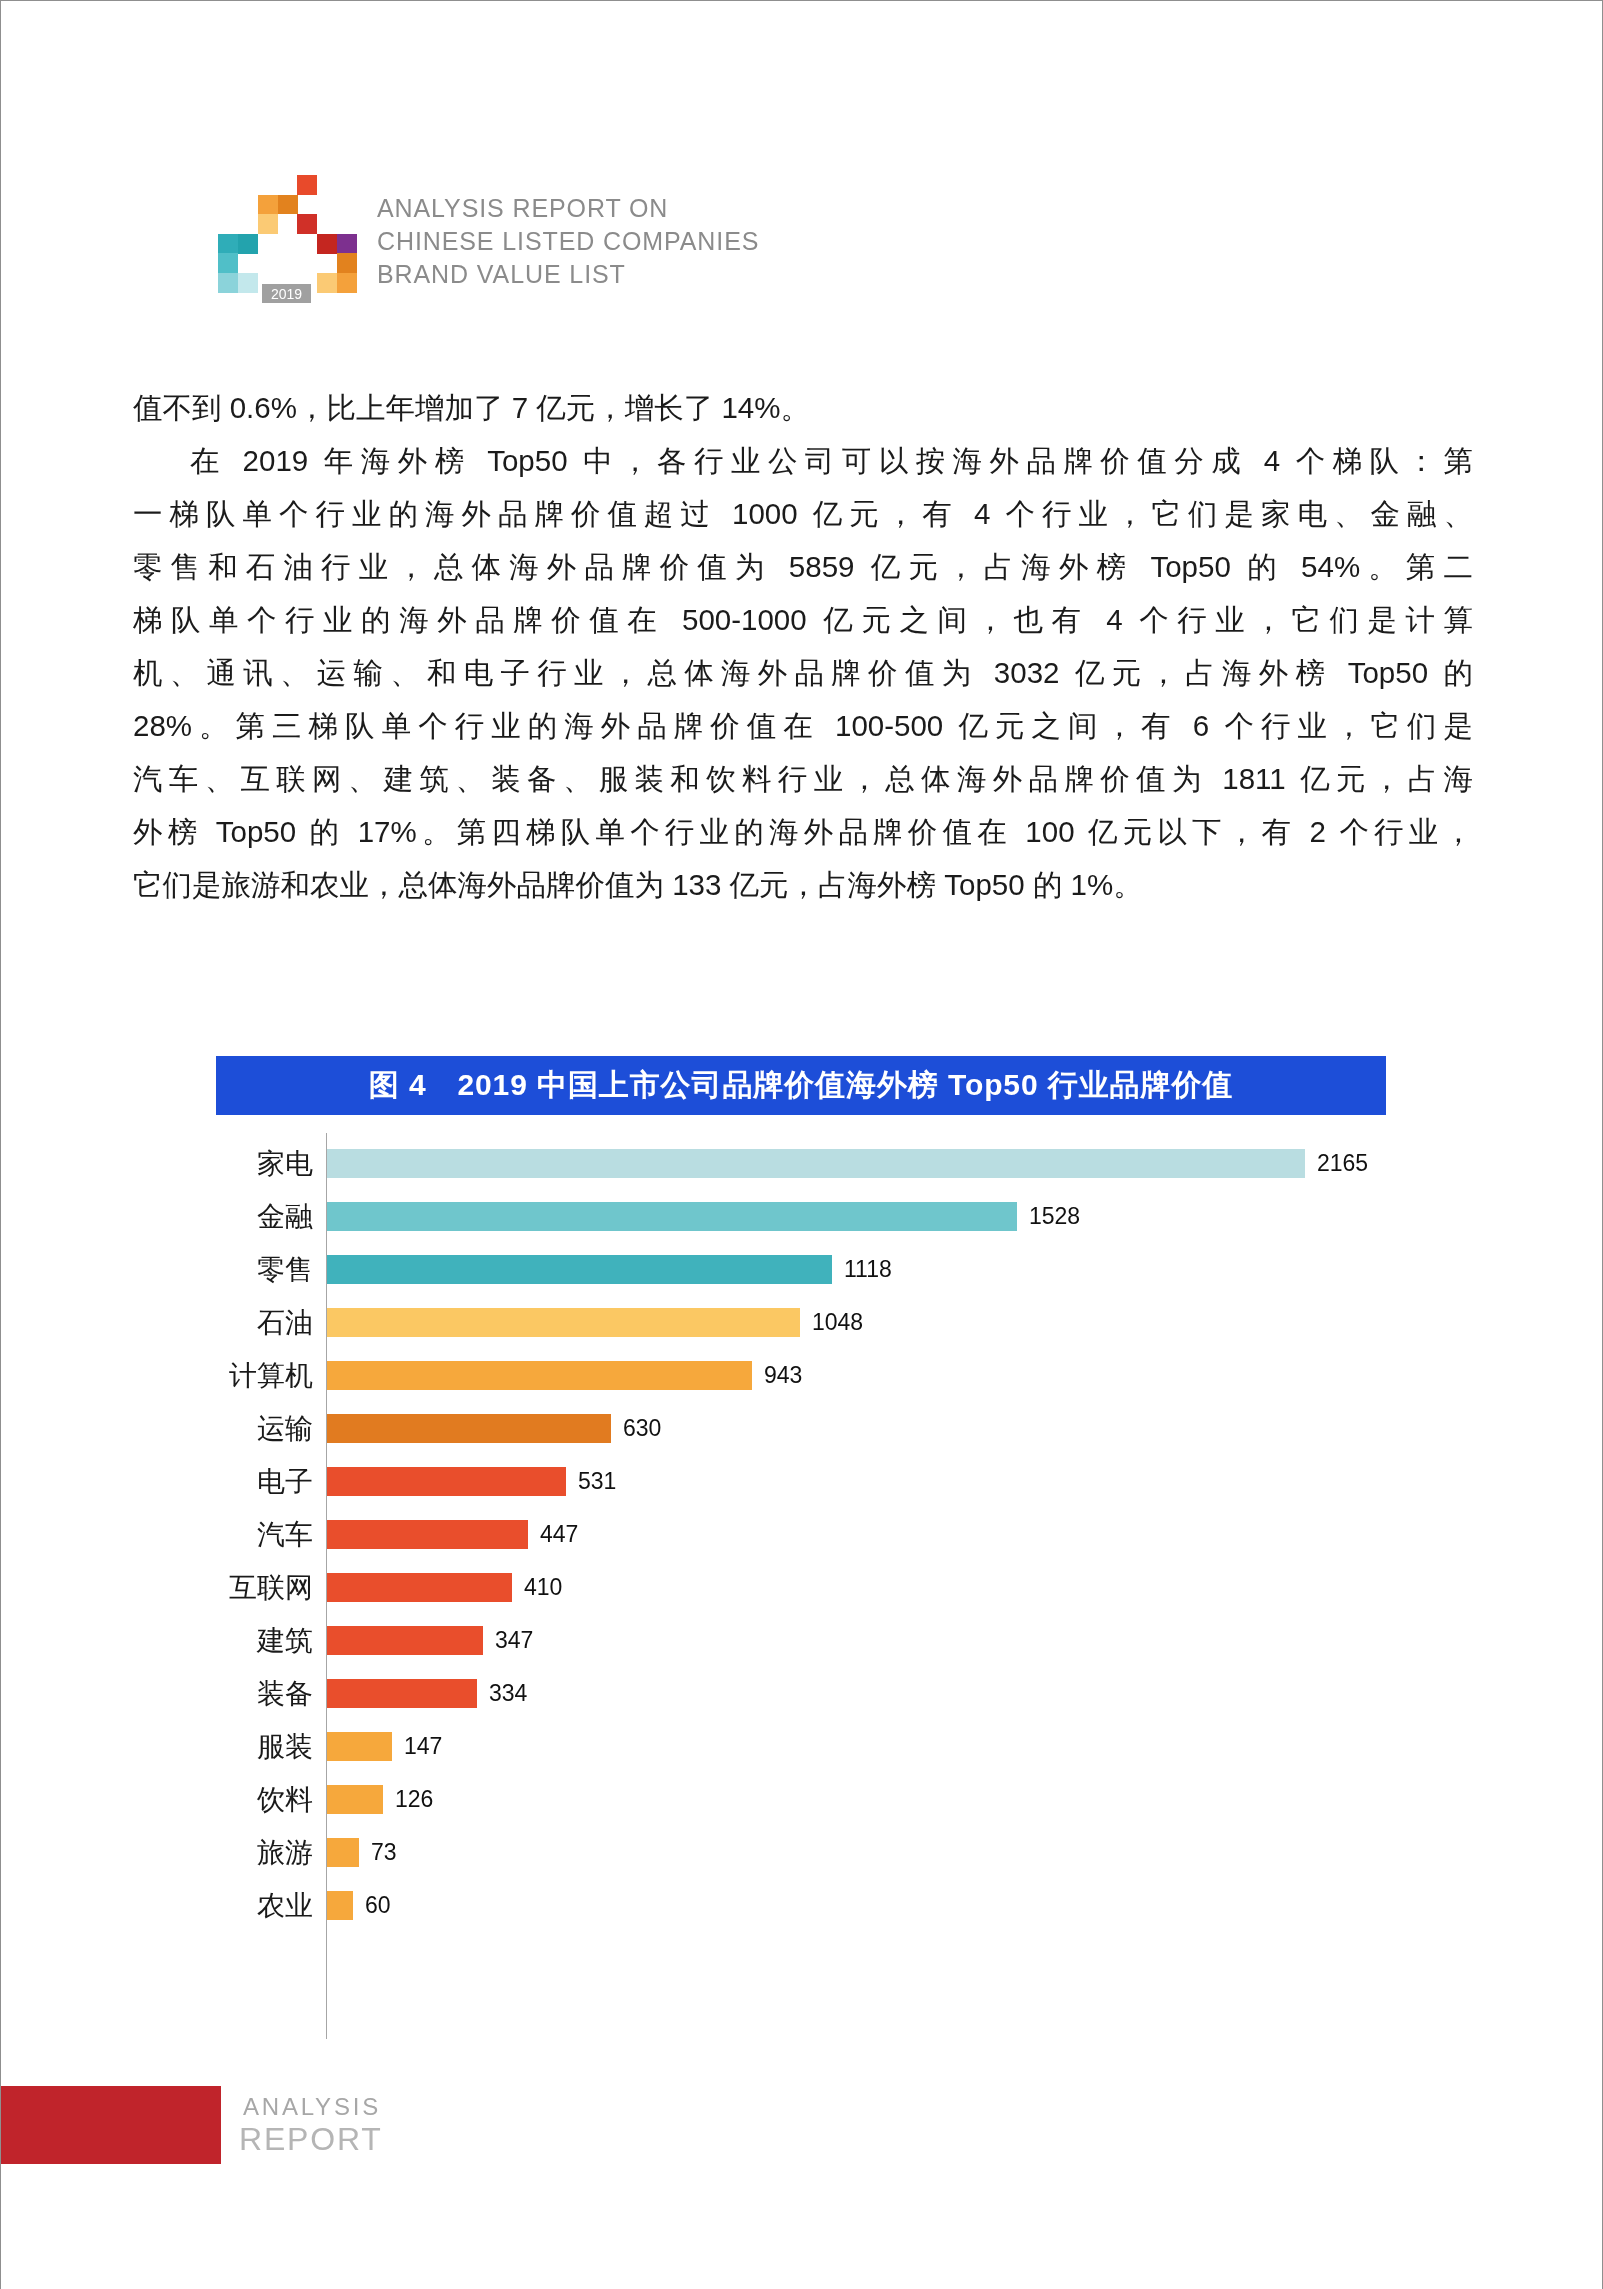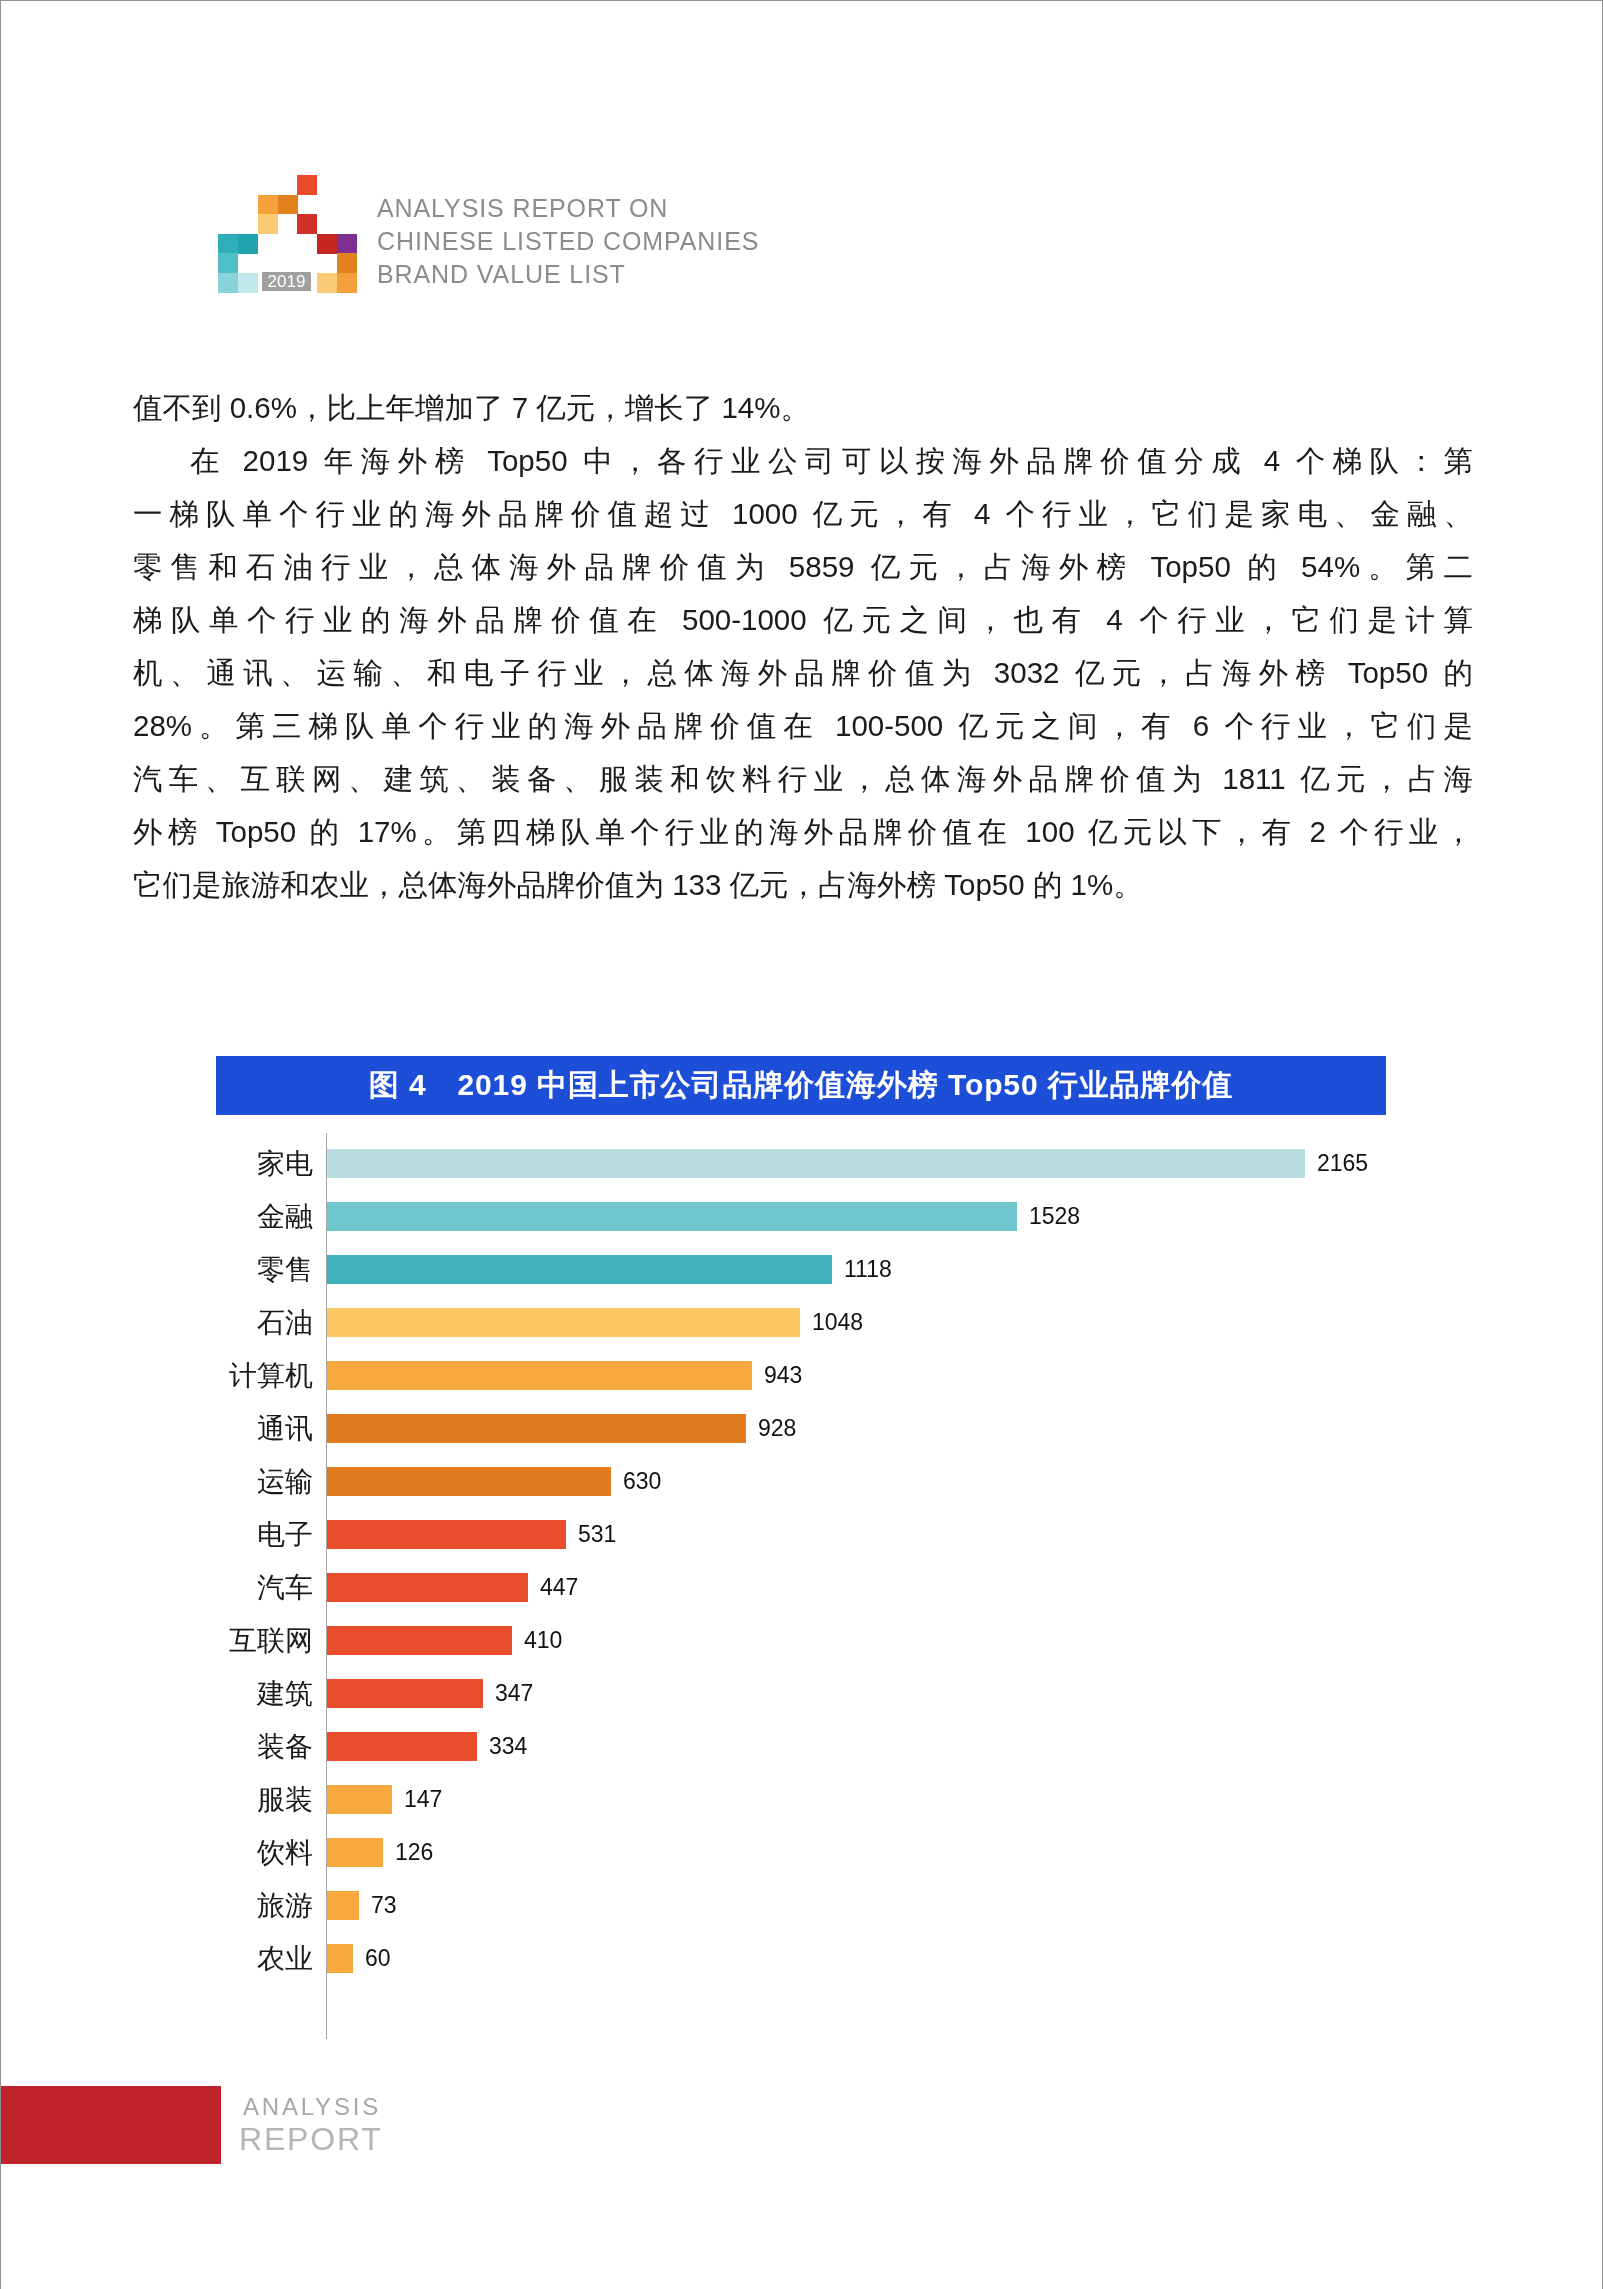--- a/index.html
+++ b/index.html
@@ -15,24 +15,24 @@
 
   
   .logo {
     position:absolute; left:217px; top:174px;
     width:140px; height:118px;
   }
   .lg-sq {
     position:absolute; width:20px; height:19.7px;
   }
   .year-badge {
-    position:absolute; left:44px; top:97px;
+    position:absolute; left:44px; top:109px;
     width:49px; height:19.4px;
     display:flex; align-items:center; justify-content:center;
-    color:#ffffff; font-size:17px;
+    color:#ffffff; font-size:14px;
   }
   .hdr-title {
     position:absolute; left:376px; top:191px;
     color:#8b8b8b; font-size:25px; line-height:33px;
     letter-spacing:0.9px; font-weight:400;
   }
 
   
   .body-text {
     position:absolute; left:132px; top:380px;
@@ -162,27 +162,20 @@
           </div>
         </div>
         <div class="crow">
           <div class="clab">计算机</div>
           <div class="cbarwrap">
             <div class="cbar" style="width: 426px; background: rgb(246, 168, 60);"></div>
             <div class="cval">943</div>
           </div>
         </div>
         <div class="crow">
-          <div class="clab">通讯</div>
-          <div class="cbarwrap">
-            <div class="cbar" style="width: 420px; background: rgb(225, 123, 32);"></div>
-            <div class="cval">928</div>
-          </div>
-        </div>
-        <div class="crow">
           <div class="clab">运输</div>
           <div class="cbarwrap">
             <div class="cbar" style="width: 285px; background: rgb(225, 123, 32);"></div>
             <div class="cval">630</div>
           </div>
         </div>
         <div class="crow">
           <div class="clab">电子</div>
           <div class="cbarwrap">
             <div class="cbar" style="width: 240px; background: rgb(233, 78, 44);"></div>

